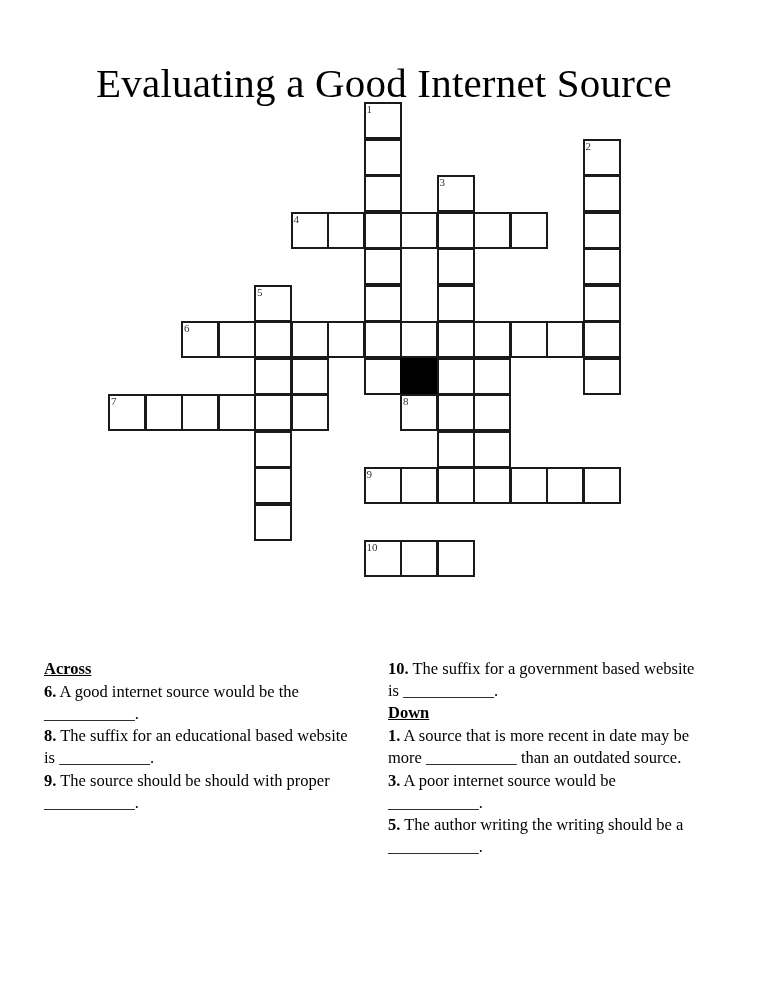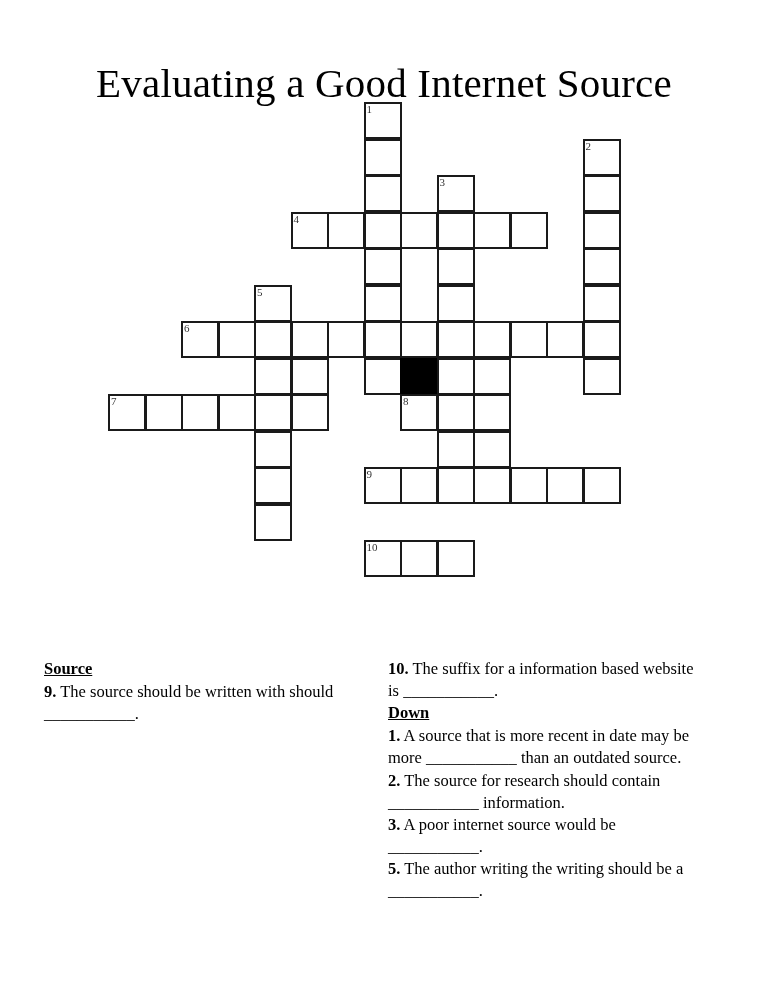--- a/index.html
+++ b/index.html
@@ -190,28 +190,29 @@
       <div class="cell" style="left: 363.5px; top: 540px;">
         <span class="num">10</span>
       </div>
       <div class="cell" style="left: 400px; top: 540px;"></div>
       <div class="cell" style="left: 436.5px; top: 540px;"></div>
     </div>
 
   <div id="clues">
 
     <div class="clue-col" id="clue-col-left">
-      <span class="clue-heading">Source</span>
-      <span class="clue"><span class="cnum">9.</span><span> The source should be written with should ___________.</span></span>
+      <span class="clue-heading">Across</span>
+      <span class="clue"><span class="cnum">6.</span><span> A good internet source would be the ___________.</span></span>
+      <span class="clue"><span class="cnum">8.</span><span> The suffix for an educational based website is ___________.</span></span>
+      <span class="clue"><span class="cnum">9.</span><span> The source should be should with proper ___________.</span></span>
     </div>
 
     <div class="clue-col" id="clue-col-right">
-      <span class="clue"><span class="cnum">10.</span><span> The suffix for a information based website is ___________.</span></span>
+      <span class="clue"><span class="cnum">10.</span><span> The suffix for a government based website is ___________.</span></span>
       <span class="clue-heading">Down</span>
       <span class="clue"><span class="cnum">1.</span><span> A source that is more recent in date may be more ___________ than an outdated source.</span></span>
-      <span class="clue"><span class="cnum">2.</span><span> The source for research should contain ___________ information.</span></span>
       <span class="clue"><span class="cnum">3.</span><span> A poor internet source would be ___________.</span></span>
       <span class="clue"><span class="cnum">5.</span><span> The author writing the writing should be a ___________.</span></span>
     </div>
 
   </div>
 
 </div>
 
 </body></html>

